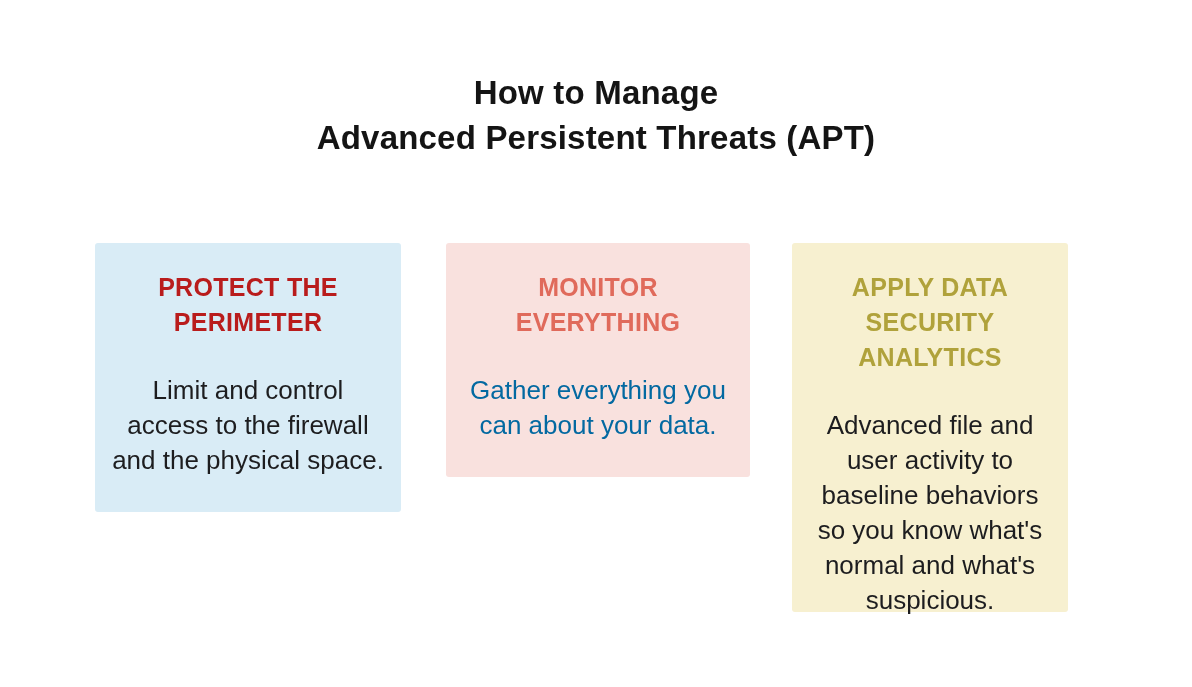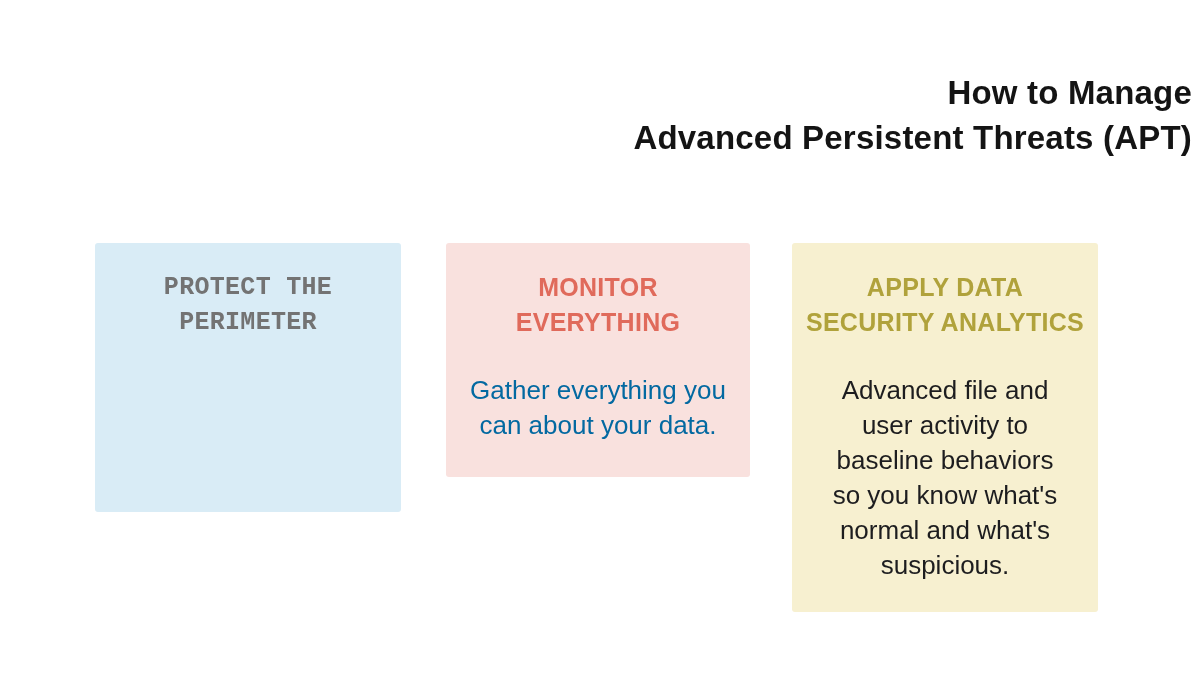--- a/index.html
+++ b/index.html
@@ -15,37 +15,37 @@
     height: 687px;
     background: #ffffff;
     overflow: hidden;
   }
   .title {
     position: absolute;
     top: 70px;
     left: 0;
     width: 100%;
     margin: 0;
-    text-align: right;
+    text-align: center;
     font-size: 33px;
     line-height: 45px;
     font-weight: 700;
     letter-spacing: 0.2px;
     white-space: pre-line;
   }
   .card {
     position: absolute;
     top: 243px;
     border-radius: 3px;
     text-align: center;
     padding: 27px 8px 0 8px;
   }
   .card.c1 { left: 95px;  width: 306px; height: 269px; }
   .card.c2 { left: 446px; width: 304px; height: 234px; }
-  .card.c3 { left: 792px; width: 306px; height: 369px; }
+  .card.c3 { left: 792px; width: 276px; height: 369px; }
   .card-heading {
     margin: 0 0 33px 0;
     font-size: 25px;
     font-weight: 700;
     line-height: 35px;
     letter-spacing: 0.3px;
     white-space: pre-line;
   }
   .card-body {
     margin: 0;
@@ -57,22 +57,25 @@
 </style>
 </head>
 <body>
 
 <div class="page">
 
   <h1 class="title" style="color: rgb(20, 20, 20);">How to Manage
 Advanced Persistent Threats (APT)</h1>
 
   <section class="card c1" style="background-color: rgb(217, 236, 246);">
-    <h2 class="card-heading" style="color: #737373; font-family: Liberation Mono, monospace;">PROTECT THE
+    <h2 class="card-heading" style="color: #b91c1c;">PROTECT THE
 PERIMETER</h2>
+    <p class="card-body" style="color: rgb(29, 29, 31);">Limit and control
+access to the firewall
+and the physical space.</p>
   </section>
 
   <section class="card c2" style="background-color: rgb(249, 225, 222);">
     <h2 class="card-heading" style="color: rgb(224, 106, 91);">MONITOR
 EVERYTHING</h2>
     <p class="card-body" style="color: #0369a1;">Gather everything you
 can about your data.</p>
   </section>
 
   <section class="card c3" style="background-color: rgb(247, 240, 208);">

